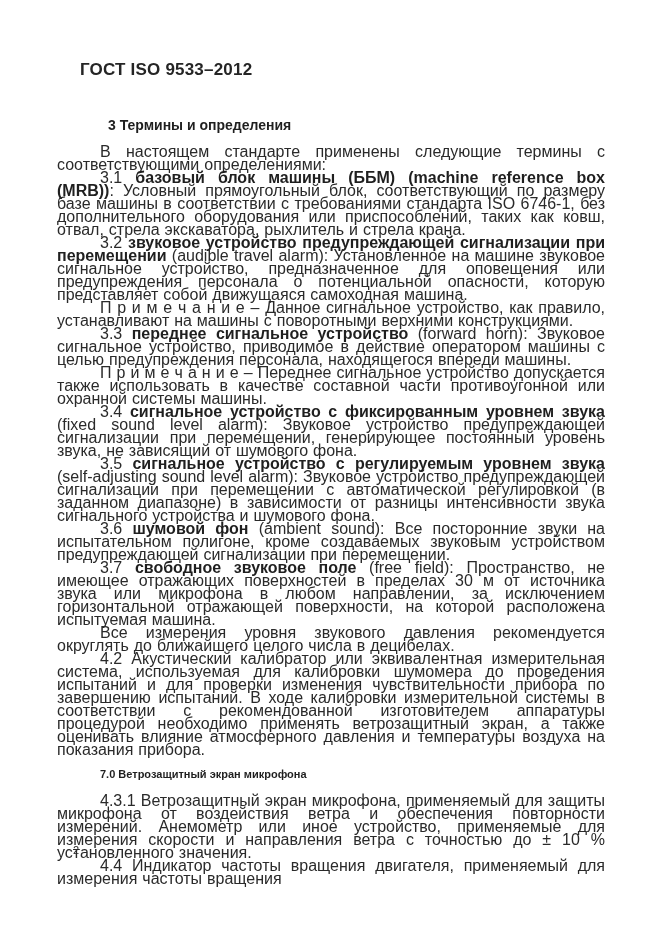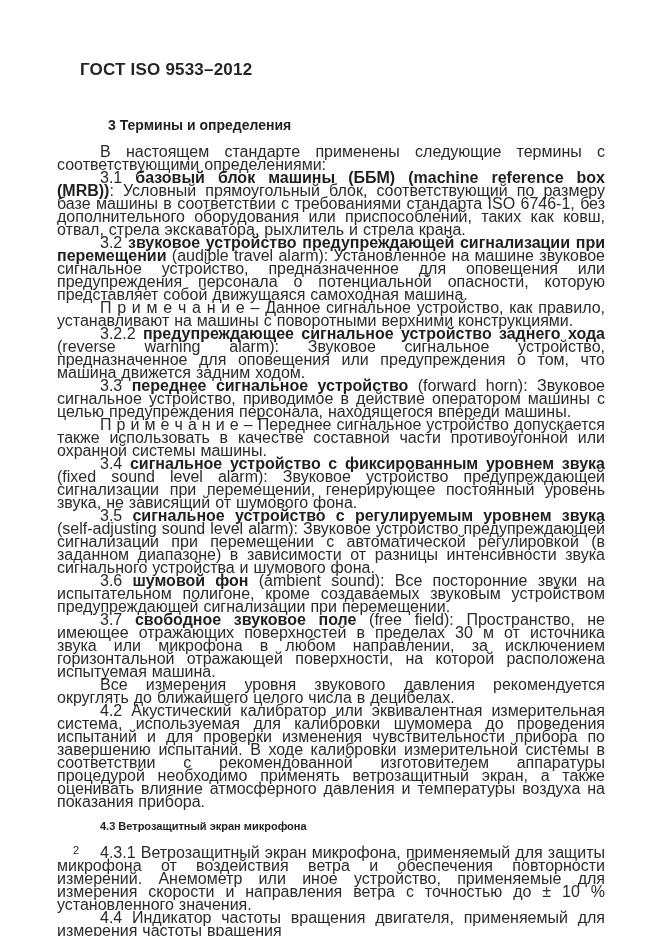--- a/index.html
+++ b/index.html
@@ -75,28 +75,27 @@
 
 <div class="page">
   <div class="running-header">ГОСТ ISO 9533–2012</div>
 
   <div class="content">
       <div class="h1">3 Термины и определения</div>
       <p class="para"><span>В настоящем стандарте применены следующие термины с соответствующими определениями:</span></p>
       <p class="para"><span>3.1 </span><span class="b">базовый блок машины (ББМ) (machine reference box (MRB))</span><span>: Условный прямоугольный блок, соответствующий по размеру базе машины в соответствии с требованиями стандарта ISO 6746-1, без дополнительного оборудования или приспособлений, таких как ковш, отвал, стрела экскаватора, рыхлитель и стрела крана.</span></p>
       <p class="para"><span>3.2 </span><span class="b">звуковое устройство предупреждающей сигнализации при перемещении</span><span> (audible travel alarm): Установленное на машине звуковое сигнальное устройство, предназначенное для оповещения или предупреждения персонала о потенциальной опасности, которую представляет собой движущаяся самоходная машина.</span></p>
       <p class="para note"><span>П р и м е ч а н и е  –  Данное сигнальное устройство, как правило, устанавливают на машины с поворотными верхними конструкциями.</span></p>
-      <p class="para"><span>3.2.2 </span><span class="b">предупреждающее сигнальное устройство заднего хода</span><span> (reverse warning alarm): Звуковое сигнальное устройство, предназначенное для оповещения или предупреждения о том, что машина движется задним ходом.</span></p>
       <p class="para"><span>3.3 </span><span class="b">переднее сигнальное устройство</span><span> (forward horn): Звуковое сигнальное устройство, приводимое в действие оператором машины с целью предупреждения персонала, находящегося впереди машины.</span></p>
       <p class="para note"><span>П р и м е ч а н и е  –  Переднее сигнальное устройство допускается также использовать в качестве составной части противоугонной или охранной системы машины.</span></p>
       <p class="para"><span>3.4 </span><span class="b">сигнальное устройство с фиксированным уровнем звука</span><span> (fixed sound level alarm): Звуковое устройство предупреждающей сигнализации при перемещении, генерирующее постоянный уровень звука, не зависящий от шумового фона.</span></p>
       <p class="para"><span>3.5 </span><span class="b">сигнальное устройство с регулируемым уровнем звука</span><span> (self-adjusting sound level alarm): Звуковое устройство предупреждающей сигнализации при перемещении с автоматической регулировкой (в заданном диапазоне) в зависимости от разницы интенсивности звука сигнального устройства и шумового фона.</span></p>
       <p class="para"><span>3.6 </span><span class="b">шумовой фон</span><span> (ambient sound): Все посторонние звуки на испытательном полигоне, кроме создаваемых звуковым устройством предупреждающей сигнализации при перемещении.</span></p>
       <p class="para"><span>3.7 </span><span class="b">свободное звуковое поле</span><span> (free field): Пространство, не имеющее отражающих поверхностей в пределах 30 м от источника звука или микрофона в любом направлении, за исключением горизонтальной отражающей поверхности, на которой расположена испытуемая машина.</span></p>
       <p class="para"><span>Все измерения уровня звукового давления рекомендуется округлять до ближайшего целого числа в децибелах.</span></p>
       <p class="para"><span>4.2 Акустический калибратор или эквивалентная измерительная система, используемая для калибровки шумомера  до проведения испытаний и для проверки изменения чувствительности прибора по завершению испытаний. В ходе калибровки измерительной системы в соответствии с рекомендованной изготовителем аппаратуры процедурой необходимо применять ветрозащитный экран, а также оценивать влияние атмосферного давления и температуры воздуха на показания прибора.</span></p>
-      <div class="h2">4.3  Ветрозащитный экран микрофона</div>
+      <div class="h2">7.0  Ветрозащитный экран микрофона</div>
       <p class="para"><span>4.3.1 Ветрозащитный экран микрофона, применяемый для защиты микрофона от воздействия ветра  и обеспечения повторности измерений. Анемометр или иное устройство, применяемые для измерения скорости и направления ветра с точностью до ± 10 % установленного значения.</span></p>
       <p class="para"><span>4.4 Индикатор частоты вращения двигателя, применяемый для измерения частоты вращения</span></p>
     </div>
 
   <div class="page-number">2</div>
 </div>
 
 </body></html>

